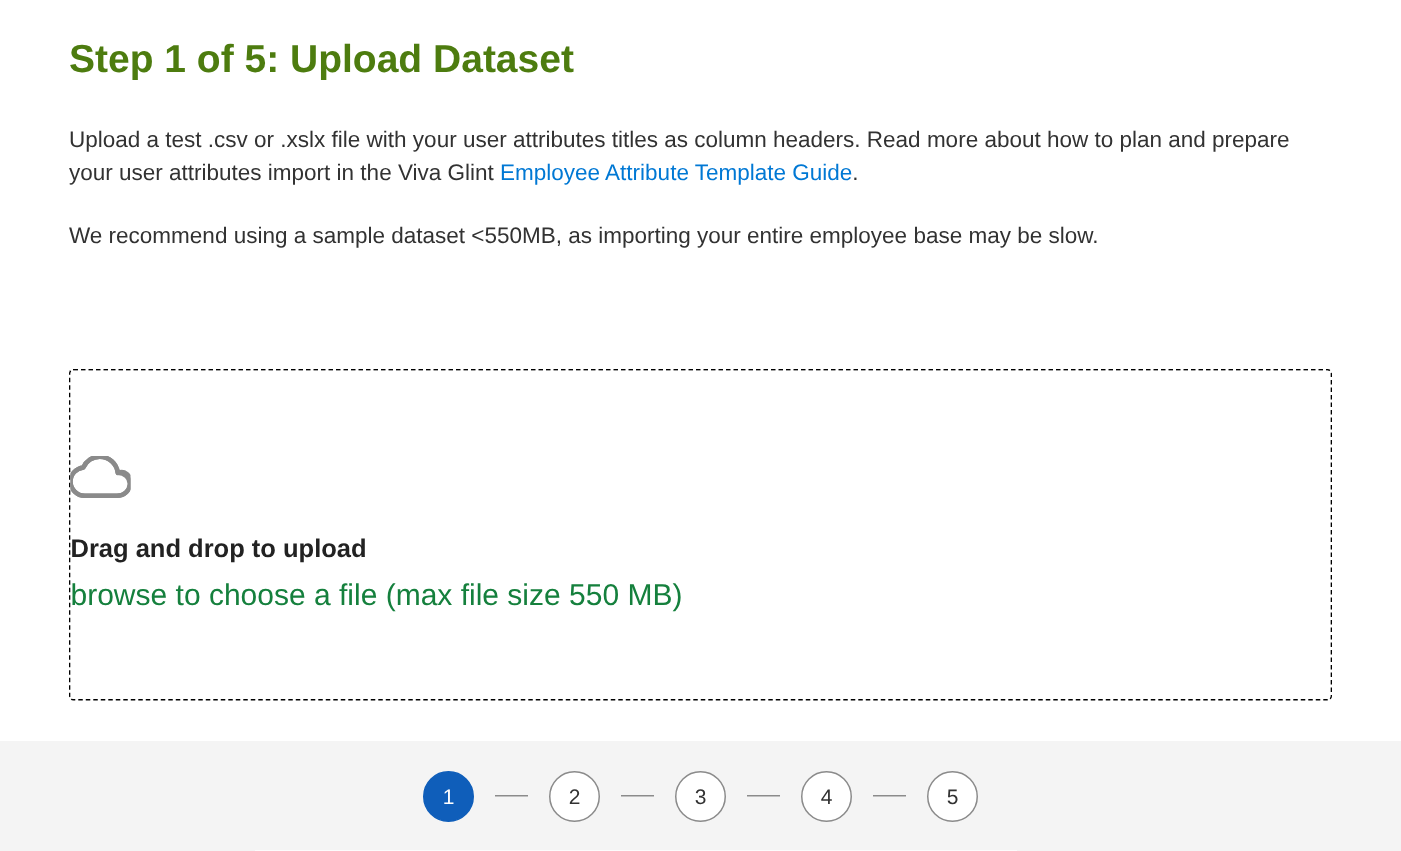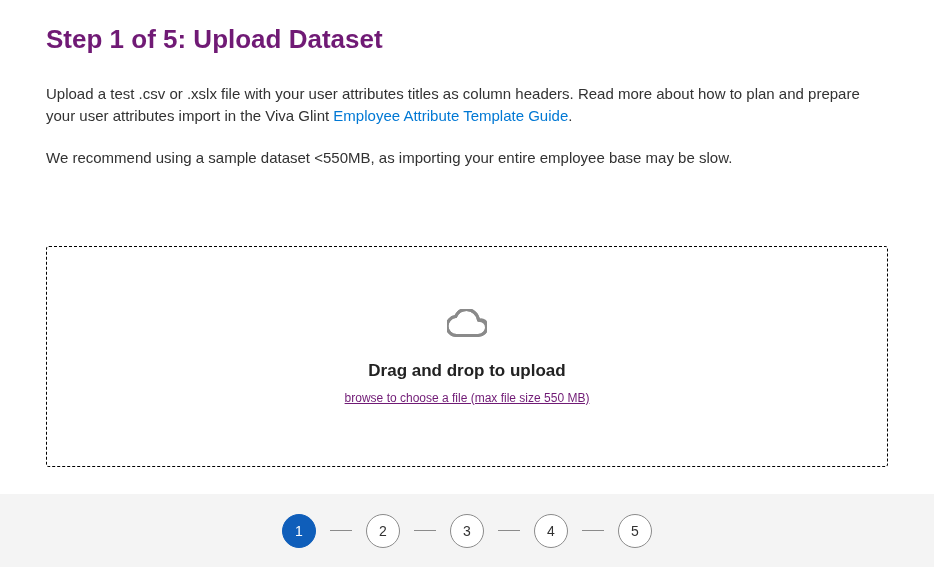--- a/index.html
+++ b/index.html
@@ -14,21 +14,21 @@
       background: #ffffff;
       position: relative;
       overflow: hidden;
     }
     .content {
       padding: 24px 46px 0 46px;
     }
     .page-title {
       font-size: 26px;
       font-weight: 600;
-      color: #701a75;
+      color: #4d7c0f;
       margin-bottom: 28px;
     }
     .description {
       font-size: 15px;
       color: #323232;
       line-height: 1.45;
       margin-bottom: 20px;
     }
     .description a {
       color: #0078d4;
@@ -39,38 +39,36 @@
       color: #323232;
       line-height: 1.45;
       margin-bottom: 78px;
     }
     .dropzone {
       border: 1px dashed #000000;
       border-radius: 3px;
       height: 221px;
       display: flex;
       flex-direction: column;
-      align-items: center;
       justify-content: center;
       gap: 10px;
     }
     .cloud-icon {
       width: 40px;
       height: 28px;
       margin-bottom: 14px;
     }
     .drop-title {
       font-size: 17px;
       font-weight: 600;
       color: #222222;
     }
     .browse-link {
-      font-size: 12px;
-      color: #701a75;
-      text-decoration: underline;
+      font-size: 20px;
+      color: #15803d;
       cursor: pointer;
     }
     .stepper-bar {
       position: absolute;
       bottom: 0;
       left: 0;
       right: 0;
       height: 73px;
       background: #f4f4f4;
       display: flex;

